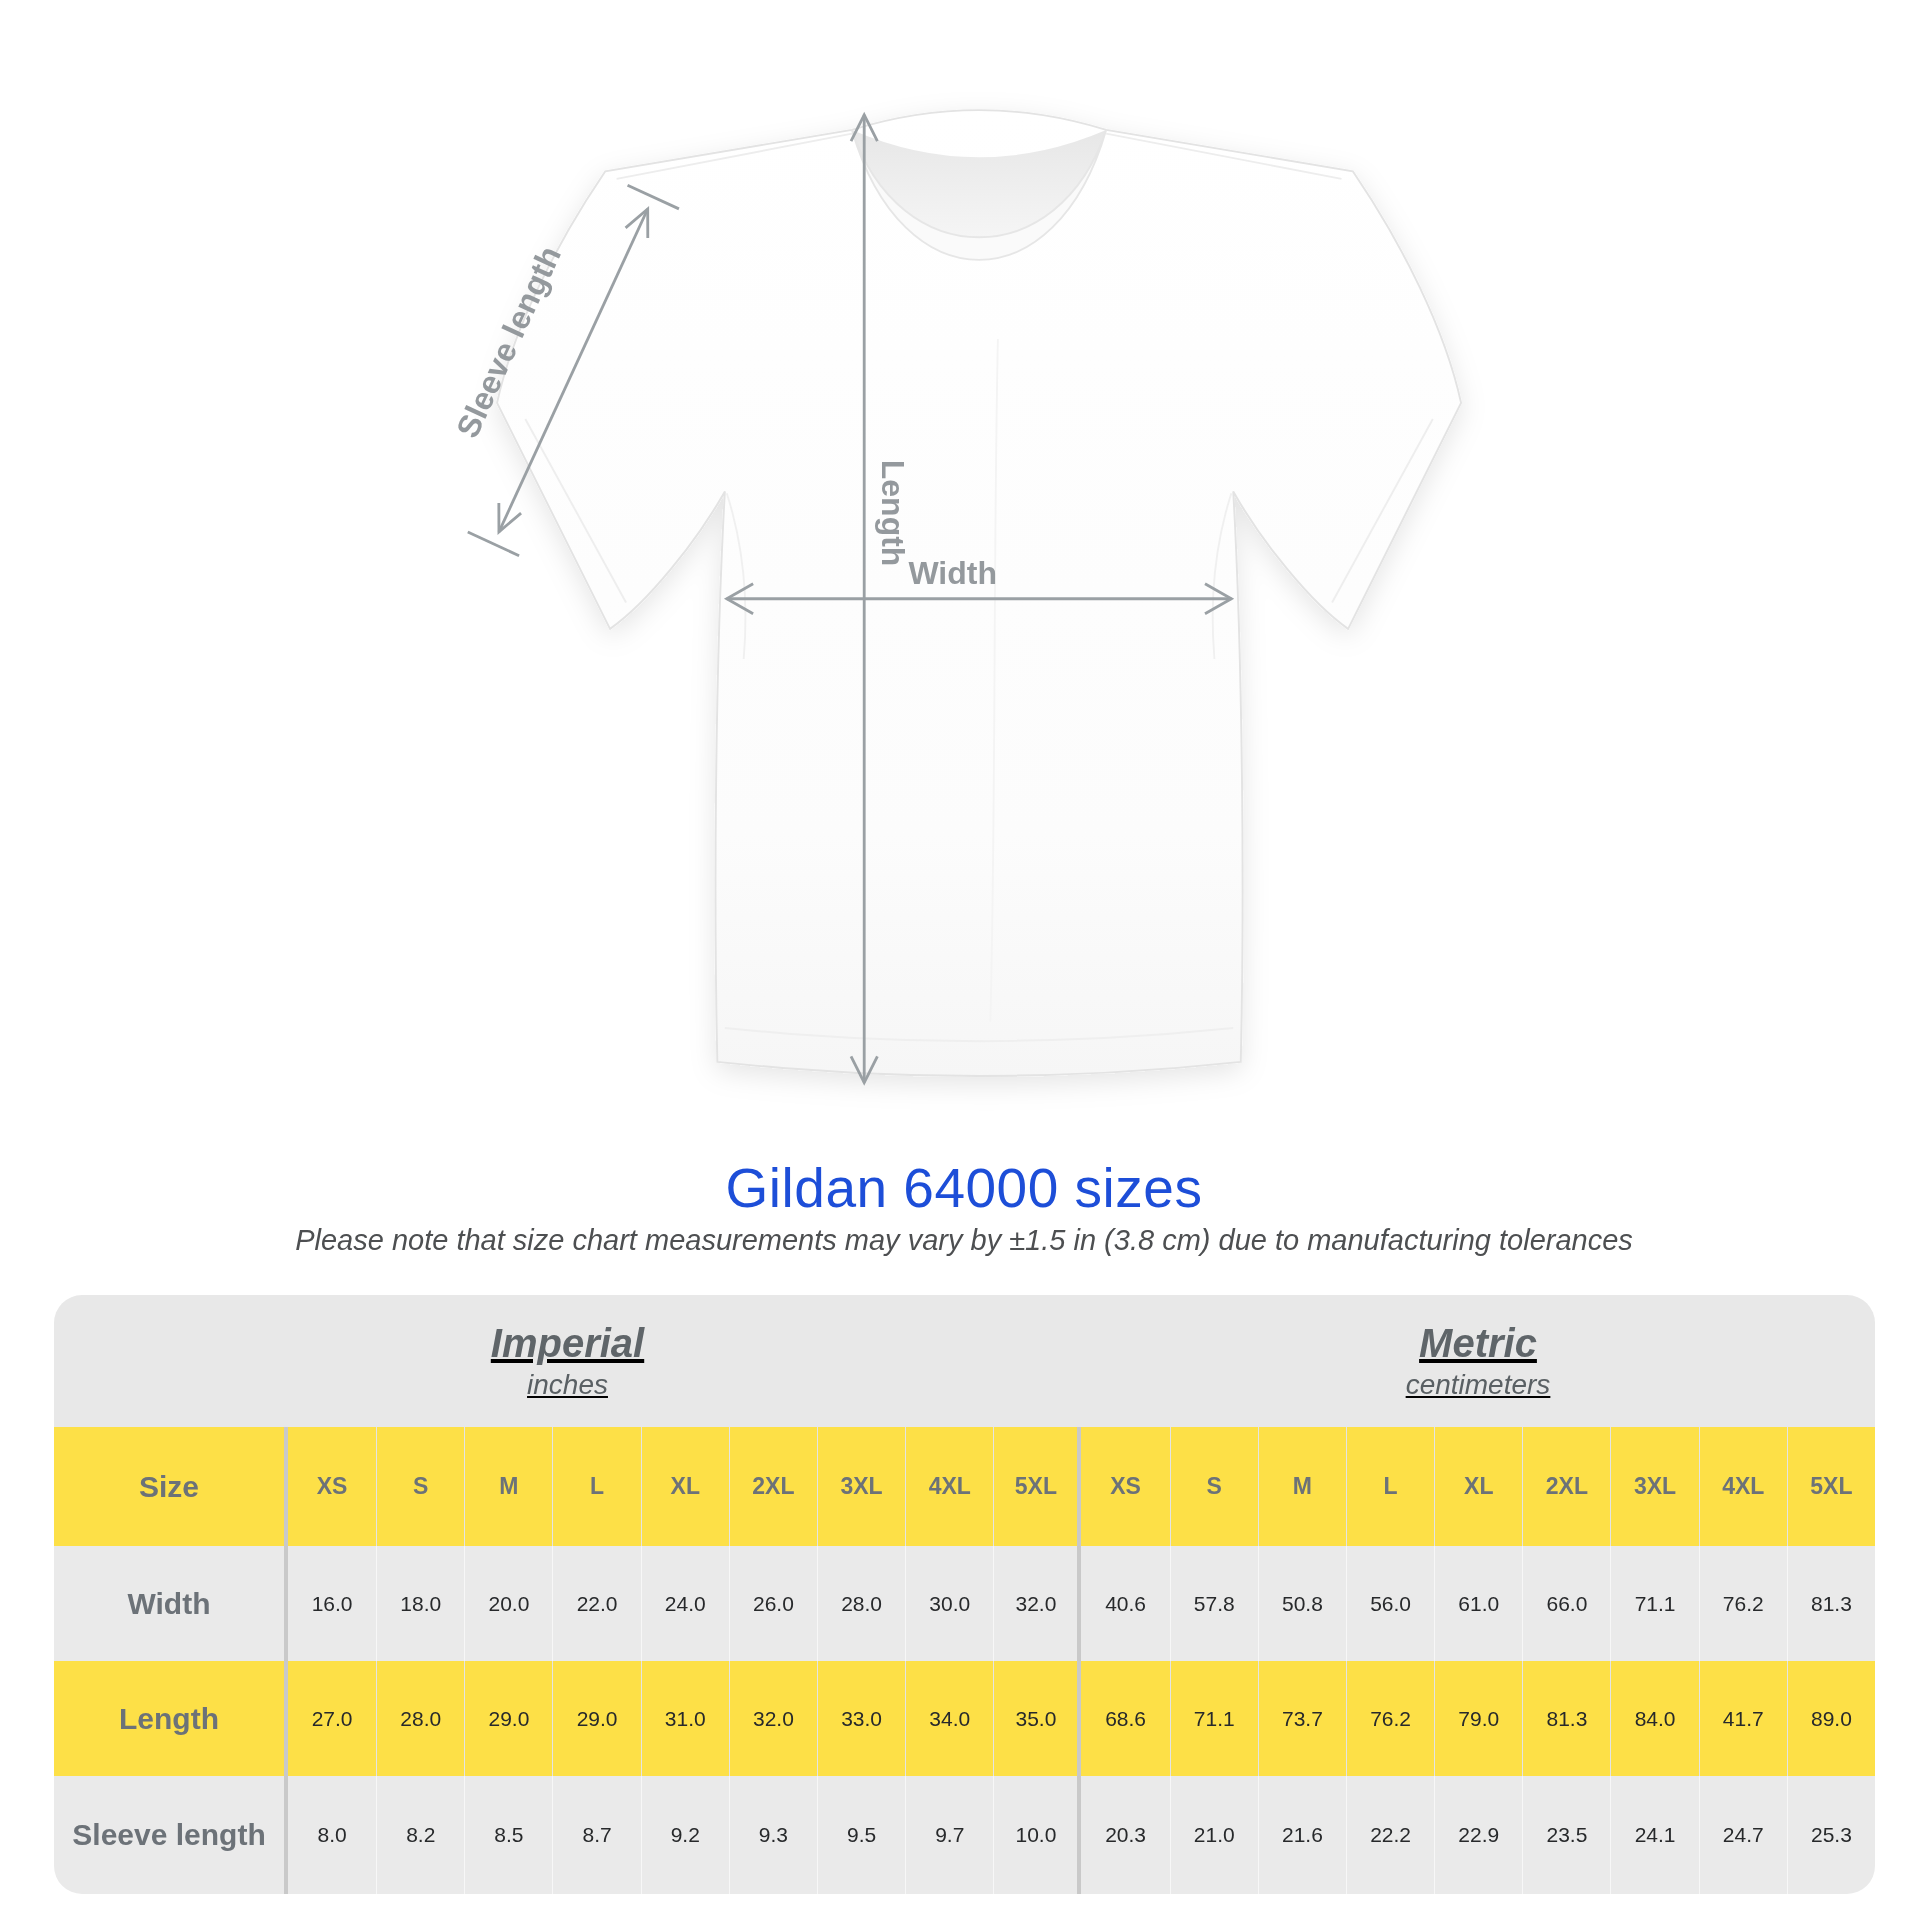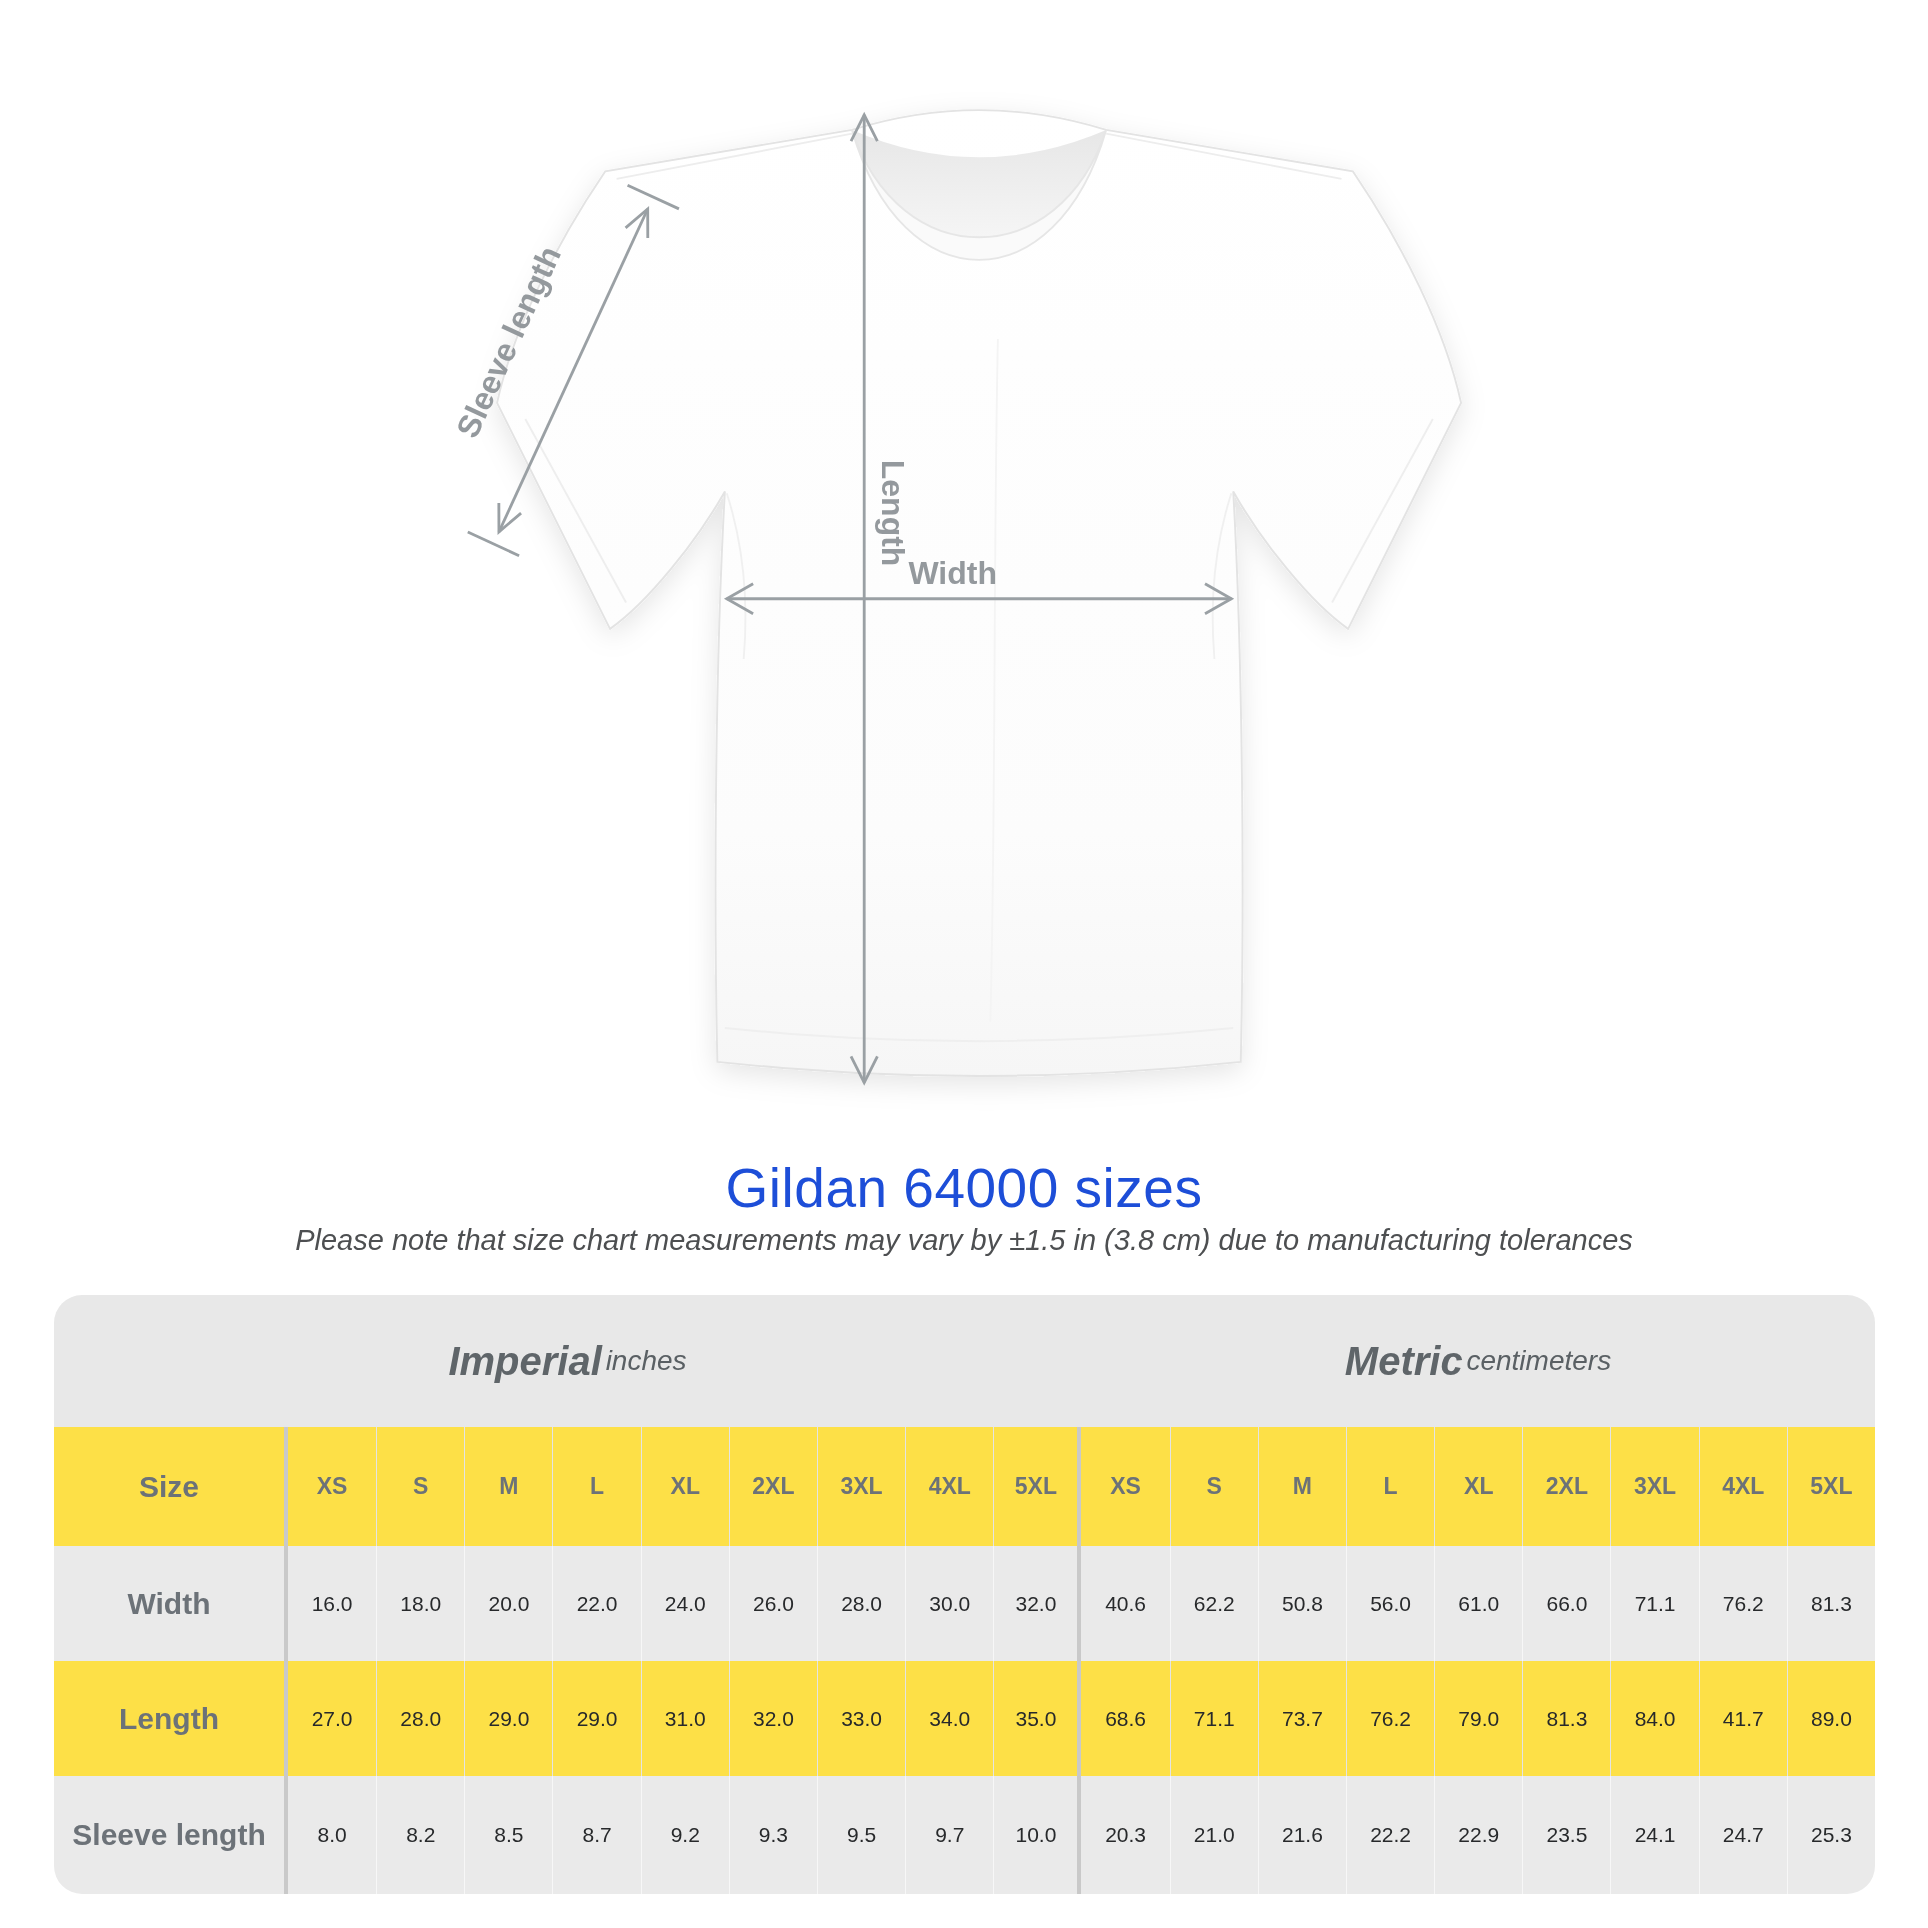--- a/index.html
+++ b/index.html
@@ -9,21 +9,21 @@
 
   svg.diagram{position:absolute;left:0;top:0;width:1928px;height:1928px;}
 
   .title{position:absolute;top:1156px;left:0;width:1928px;text-align:center;
          font-size:55px;font-weight:normal;color:#1d4ed8;letter-spacing:0.5px;}
   .subtitle{position:absolute;top:1224px;left:0;width:1928px;text-align:center;
          font-size:29px;font-style:italic;color:#4d4f51;}
 
   .size-table{position:absolute;left:54px;top:1295px;width:1821px;}
   .thead{height:132px;background:#e8e8e8;border-radius:28px 28px 0 0;display:flex;}
-  .th-group{display:flex;flex-direction:row;align-items:center;justify-content:center;gap:3.8px;}
+  .th-group{display:flex;flex-direction:column;align-items:center;justify-content:center;gap:3.8px;text-decoration:underline;}
   .th-group.imperial{width:1027px;}
   .th-group.metric{flex:1;}
   .th-name{font-size:40px;font-weight:bold;font-style:italic;color:#5f6569;}
   .th-unit{font-size:28px;font-style:italic;color:#5a6064;}
 
   .grid-row{display:grid;grid-template-columns:234px repeat(18,1fr);}
   .row-white{background:#fde047;--sep:#e4e4e4;}
   .row-gray{background:#eaeaea;--sep:#f7f7f7;}
   .row-size{height:119px;}
   .row-data{height:115px;}
@@ -152,21 +152,21 @@
           <div class="cell val">16.0</div>
           <div class="cell val sep">18.0</div>
           <div class="cell val sep">20.0</div>
           <div class="cell val sep">22.0</div>
           <div class="cell val sep">24.0</div>
           <div class="cell val sep">26.0</div>
           <div class="cell val sep">28.0</div>
           <div class="cell val sep">30.0</div>
           <div class="cell val sep div-right">32.0</div>
           <div class="cell val">40.6</div>
-          <div class="cell val sep">62.2</div>
+          <div class="cell val sep">57.8</div>
           <div class="cell val sep">50.8</div>
           <div class="cell val sep">56.0</div>
           <div class="cell val sep">61.0</div>
           <div class="cell val sep">66.0</div>
           <div class="cell val sep">71.1</div>
           <div class="cell val sep">76.2</div>
           <div class="cell val sep">81.3</div>
         </div>
         <div class="grid-row row-data row-white">
           <div class="cell lbl">Length</div>

